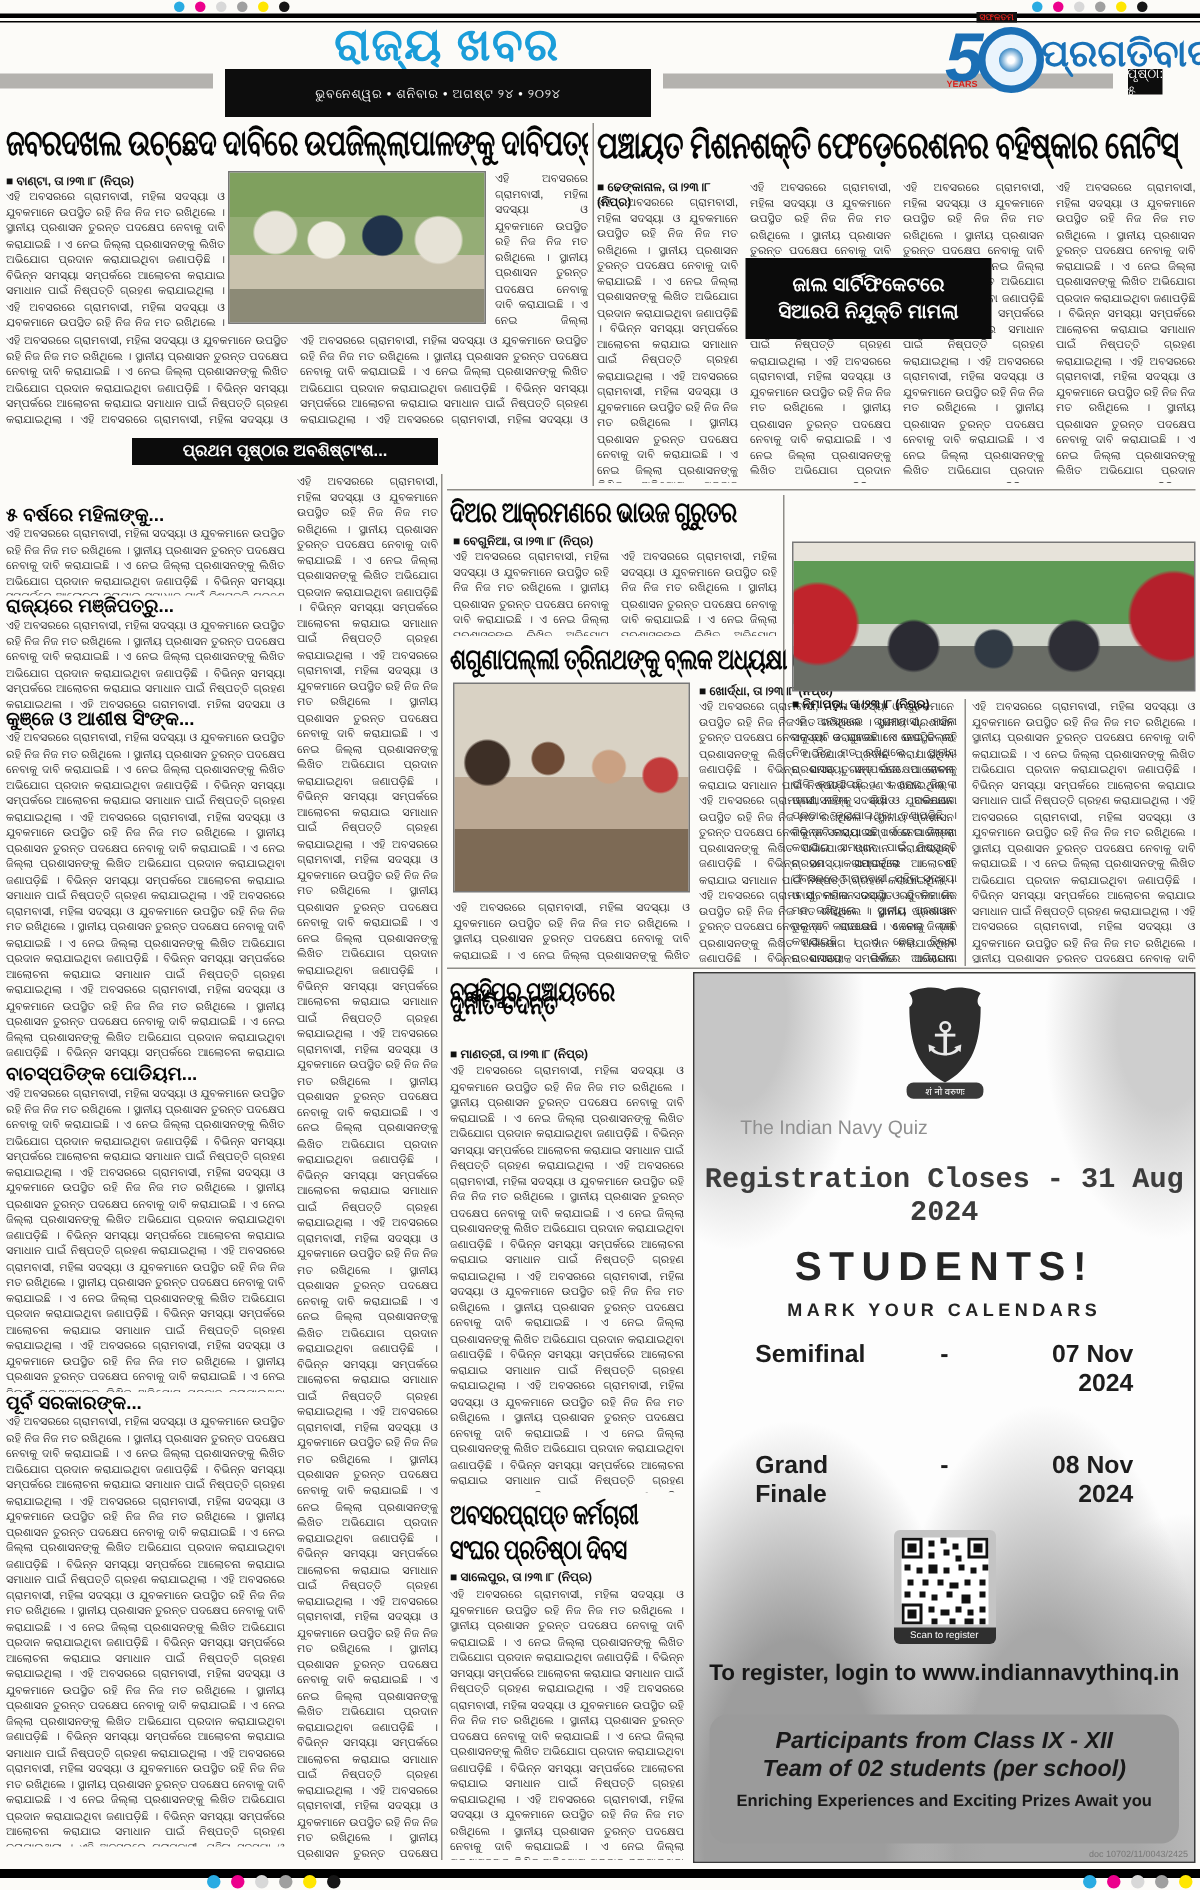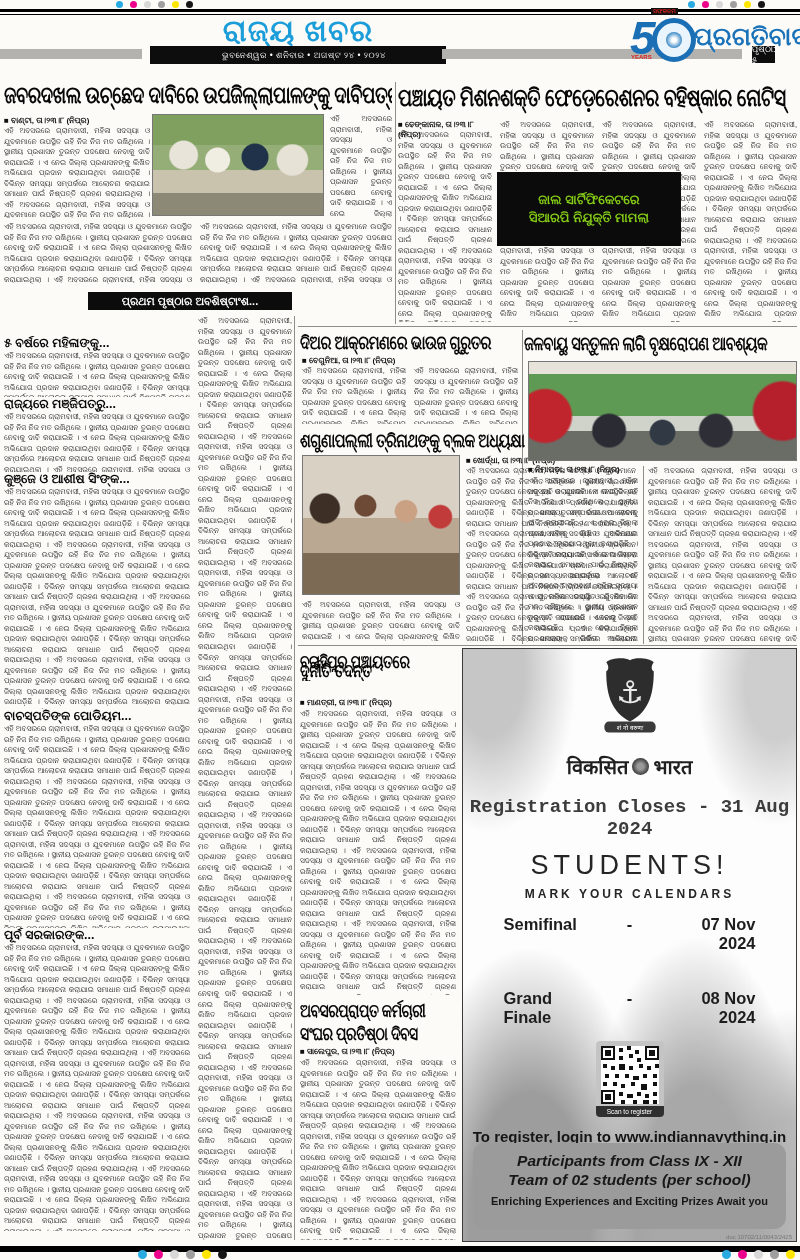--- a/index.html
+++ b/index.html
@@ -29,21 +29,21 @@
   .logo-years{font-size:6px;font-weight:bold;color:#d8221c;white-space:nowrap;}
   .pagebox{background:#0d0d0d;color:#fff;font-size:9px;display:flex;align-items:center;justify-content:center;}
 
   
   .hl{font-weight:bold;color:#060606;white-space:nowrap;overflow:hidden;}
   .stretch{display:inline-block;transform:scaleY(1.32);transform-origin:0 0;letter-spacing:-.5px;}
   .byline{font-size:8px;font-weight:bold;color:#101010;}
   .body-txt{font-size:7.4px;line-height:1.42;text-align:justify;color:#1d1d1d;overflow:hidden;word-break:break-word;}
   .subhead{font-size:12.5px;font-weight:bold;color:#060606;white-space:nowrap;overflow:hidden;}
   .contbar{background:#0c0c0c;color:#fff;font-size:11px;font-weight:bold;display:flex;align-items:center;justify-content:center;}
-  .callout{background:#0b0b0b;color:#84cc16;font-weight:bold;font-size:13px;line-height:1.35;display:flex;align-items:center;justify-content:center;text-align:center;padding:16px;}
+  .callout{background:#0b0b0b;color:#ffffff;font-weight:bold;font-size:13px;line-height:1.35;display:flex;align-items:center;justify-content:center;text-align:center;padding:6px;}
   .vline{background:#8f8d88;width:1px;}
   .hline{background:#8f8d88;height:1px;}
 
   
   .photo{border:1px solid #777;box-sizing:border-box;}
   .photo-a{background:
     radial-gradient(circle at 18% 40%, #e8e4da 0 9%, transparent 10%),
     radial-gradient(circle at 38% 45%, #f0ede2 0 10%, transparent 11%),
     radial-gradient(circle at 60% 42%, #20324a 0 11%, transparent 12%),
     radial-gradient(circle at 82% 45%, #e6e2d6 0 10%, transparent 11%),
@@ -72,21 +72,21 @@
       #fdfdfd;
       box-sizing:border-box;text-align:center;}
   .ad-title{font-size:37px;font-weight:bold;color:#2c2c2c;letter-spacing:1px;line-height:1;}
   .ad-title .anch{font-size:33px;}
   .ad-sub{font-size:13px;color:#8f8f8f;text-align:left;}
   .ad-pill{background:#585858;color:#fff;font-weight:bold;font-size:16px;border-radius:18px;
            display:flex;align-items:center;justify-content:center;word-spacing:7px;letter-spacing:.5px;}
   .ad-viksit{font-size:20px;font-weight:bold;color:#1f1f1f;display:flex;align-items:center;justify-content:center;gap:4px;}
   .vik-logo{width:17px;height:17px;border-radius:50%;background:radial-gradient(#9a9a9a 25%,#3c3c3c 70%);display:inline-block;}
   .ad-reg{font-size:19px;font-weight:bold;color:#3c3c3c;}
-  .ad-students{font-size:27px;font-weight:400;color:#252525;letter-spacing:5px;}
+  .ad-students{font-size:27px;font-weight:700;color:#252525;letter-spacing:5px;}
   .ad-mark{font-size:12px;font-weight:bold;color:#252525;letter-spacing:3px;}
   .sched{display:grid;grid-template-columns:1fr 24px 1fr;row-gap:6px;font-size:16.5px;font-weight:bold;color:#1d1d1d;}
   .sched .l{text-align:left;} .sched .d{text-align:center;} .sched .r{text-align:right;}
   .qr-frame{background:#c4c4c4;border-radius:4px;padding:5px 5px 0 5px;display:inline-block;}
   .qr-cap{background:#2f2f2f;color:#fff;font-size:6.5px;height:11px;display:flex;align-items:center;justify-content:center;margin:2px -5px 0 -5px;border-radius:0 0 4px 4px;}
   .ad-login{font-size:15px;font-weight:bold;color:#161616;}
   .part-box{background:#9b9b9b;border-radius:12px;color:#181818;padding:8px 4px 6px 4px;box-sizing:border-box;}
   .part-l{font-size:15.5px;font-weight:bold;line-height:1.25;font-style:italic;}
   .part-s{font-size:11px;font-weight:bold;margin-top:5px;}
   .doc-no{font-size:6px;color:#777;}
@@ -111,21 +111,21 @@
     <span class="dot c-gray"></span>
     <span class="dot c-yel"></span>
     <span class="dot c-blk"></span>
   </div>
 
   <div class="abs rule" style="left:0;top:9px;width:800px;height:3px;"></div>
   <div class="abs rule" style="left:0;top:14px;width:800px;height:1px;"></div>
 
   <div class="abs section-title" style="left:168px;top:14px;width:260px;text-align:center;">ରାଜ୍ୟ ଖବର</div>
   <div class="abs graybar" style="left:0;top:49px;width:142px;height:10px;"></div>
-  <div class="abs datebar" style="left:150px;top:46px;width:284px;height:18px;padding-left:12px;">ଭୁବନେଶ୍ୱର • ଶନିବାର • ଅଗଷ୍ଟ ୨୪ • ୨୦୨୪</div>
+  <div class="abs datebar" style="left:150px;top:46px;width:284px;height:32px;">ଭୁବନେଶ୍ୱର • ଶନିବାର • ଅଗଷ୍ଟ ୨୪ • ୨୦୨୪</div>
   <div class="abs graybar" style="left:442px;top:49px;width:300px;height:10px;"></div>
 
   <div class="abs logo-top" style="left:651px;top:8px;">ସଫଳତମ</div>
   <div class="abs logo-5" style="left:630px;top:15px;">5</div>
   <div class="abs logo-ring" style="left:652px;top:18px;">
       <span class="inner"></span>
     </div>
   <div class="abs logo-years" style="left:631px;top:54px;">YEARS</div>
   <div class="abs brand" style="left:694px;top:22px;">ପ୍ରଗତିବାଦୀ</div>
   <div class="abs pagebox" style="left:752px;top:46px;width:23px;height:17px;">ପୃଷ୍ଠା: ୫</div>
@@ -186,23 +186,20 @@
   <div class="abs body-txt" style="left:414px;top:366px;width:104px;height:58px;">ଏହି ଅବସରରେ ଗ୍ରାମବାସୀ, ମହିଳା ସଦସ୍ୟା ଓ ଯୁବକମାନେ ଉପସ୍ଥିତ ରହି ନିଜ ନିଜ ମତ ରଖିଥିଲେ । ସ୍ଥାନୀୟ ପ୍ରଶାସନ ତୁରନ୍ତ ପଦକ୍ଷେପ ନେବାକୁ ଦାବି କରାଯାଇଛି । ଏ ନେଇ ଜିଲ୍ଲା ପ୍ରଶାସନଙ୍କୁ ଲିଖିତ ଅଭିଯୋଗ ପ୍ରଦାନ କରାଯାଇଥିବା ଜଣାପଡ଼ିଛି । ବିଭିନ୍ନ ସମସ୍ୟା ସମ୍ପର୍କରେ ଆଲୋଚନା କରାଯାଇ ସମାଧାନ ପାଇଁ ନିଷ୍ପତ୍ତି ଗ୍ରହଣ କରାଯାଇଥିଲା । ଏହି ଅବସରରେ ଗ୍ରାମବାସୀ, ମହିଳା ସଦସ୍ୟା ଓ ଯୁବକମାନେ ଉପସ୍ଥିତ ରହି ନିଜ ନିଜ ମତ ରଖିଥିଲେ । ସ୍ଥାନୀୟ ପ୍ରଶାସନ ତୁରନ୍ତ ପଦକ୍ଷେପ ନେବାକୁ ଦାବି କରାଯାଇଛି । ଏ ନେଇ ଜିଲ୍ଲା ପ୍ରଶାସନଙ୍କୁ ଲିଖିତ ଅଭିଯୋଗ ପ୍ରଦାନ କରାଯାଇଥିବା ଜଣାପଡ଼ିଛି । ବିଭିନ୍ନ ସମସ୍ୟା ସମ୍ପର୍କରେ ଆଲୋଚନା କରାଯାଇ ସମାଧାନ ପାଇଁ ନିଷ୍ପତ୍ତି ଗ୍ରହଣ କରାଯାଇଥିଲା । </div>
 
   <div class="abs hl" style="left:300px;top:429px;width:338px;height:24px;">
     <span class="stretch" style="font-size:14.5px;">ଶଗୁଣାପଲ୍ଲୀ ତ୍ରିନାଥଙ୍କୁ ବ୍ଲକ ଅଧ୍ୟକ୍ଷା ଭେଟିଲେ</span>
   </div>
   <div class="abs photo photo-e" style="left:302px;top:455px;width:158px;height:140px;"></div>
   <div class="abs byline" style="left:466px;top:456px;width:170px;">■ ଖୋର୍ଦ୍ଧା, ତା।୨୩।୮ (ନିପ୍ର)</div>
   <div class="abs body-txt" style="left:466px;top:466px;width:170px;height:176px;">ଏହି ଅବସରରେ ଗ୍ରାମବାସୀ, ମହିଳା ସଦସ୍ୟା ଓ ଯୁବକମାନେ ଉପସ୍ଥିତ ରହି ନିଜ ନିଜ ମତ ରଖିଥିଲେ । ସ୍ଥାନୀୟ ପ୍ରଶାସନ ତୁରନ୍ତ ପଦକ୍ଷେପ ନେବାକୁ ଦାବି କରାଯାଇଛି । ଏ ନେଇ ଜିଲ୍ଲା ପ୍ରଶାସନଙ୍କୁ ଲିଖିତ ଅଭିଯୋଗ ପ୍ରଦାନ କରାଯାଇଥିବା ଜଣାପଡ଼ିଛି । ବିଭିନ୍ନ ସମସ୍ୟା ସମ୍ପର୍କରେ ଆଲୋଚନା କରାଯାଇ ସମାଧାନ ପାଇଁ ନିଷ୍ପତ୍ତି ଗ୍ରହଣ କରାଯାଇଥିଲା । ଏହି ଅବସରରେ ଗ୍ରାମବାସୀ, ମହିଳା ସଦସ୍ୟା ଓ ଯୁବକମାନେ ଉପସ୍ଥିତ ରହି ନିଜ ନିଜ ମତ ରଖିଥିଲେ । ସ୍ଥାନୀୟ ପ୍ରଶାସନ ତୁରନ୍ତ ପଦକ୍ଷେପ ନେବାକୁ ଦାବି କରାଯାଇଛି । ଏ ନେଇ ଜିଲ୍ଲା ପ୍ରଶାସନଙ୍କୁ ଲିଖିତ ଅଭିଯୋଗ ପ୍ରଦାନ କରାଯାଇଥିବା ଜଣାପଡ଼ିଛି । ବିଭିନ୍ନ ସମସ୍ୟା ସମ୍ପର୍କରେ ଆଲୋଚନା କରାଯାଇ ସମାଧାନ ପାଇଁ ନିଷ୍ପତ୍ତି ଗ୍ରହଣ କରାଯାଇଥିଲା । ଏହି ଅବସରରେ ଗ୍ରାମବାସୀ, ମହିଳା ସଦସ୍ୟା ଓ ଯୁବକମାନେ ଉପସ୍ଥିତ ରହି ନିଜ ନିଜ ମତ ରଖିଥିଲେ । ସ୍ଥାନୀୟ ପ୍ରଶାସନ ତୁରନ୍ତ ପଦକ୍ଷେପ ନେବାକୁ ଦାବି କରାଯାଇଛି । ଏ ନେଇ ଜିଲ୍ଲା ପ୍ରଶାସନଙ୍କୁ ଲିଖିତ ଅଭିଯୋଗ ପ୍ରଦାନ କରାଯାଇଥିବା ଜଣାପଡ଼ିଛି । ବିଭିନ୍ନ ସମସ୍ୟା ସମ୍ପର୍କରେ ଆଲୋଚନା କରାଯାଇ ସମାଧାନ ପାଇଁ ନିଷ୍ପତ୍ତି ଗ୍ରହଣ କରାଯାଇଥିଲା । ଏହି ଅବସରରେ ଗ୍ରାମବାସୀ, ମହିଳା ସଦସ୍ୟା ଓ ଯୁବକମାନେ ଉପସ୍ଥିତ ରହି ନିଜ ନିଜ ମତ ରଖିଥିଲେ । ସ୍ଥାନୀୟ ପ୍ରଶାସନ ତୁରନ୍ତ ପଦକ୍ଷେପ ନେବାକୁ ଦାବି କରାଯାଇଛି । ଏ ନେଇ ଜିଲ୍ଲା ପ୍ରଶାସନଙ୍କୁ ଲିଖିତ ଅଭିଯୋଗ ପ୍ରଦାନ କରାଯାଇଥିବା ଜଣାପଡ଼ିଛି । ବିଭିନ୍ନ ସମସ୍ୟା ସମ୍ପର୍କରେ ଆଲୋଚନା କରାଯାଇ ସମାଧାନ ପାଇଁ ନିଷ୍ପତ୍ତି ଗ୍ରହଣ କରାଯାଇଥିଲା । ଏହି ଅବସରରେ ଗ୍ରାମବାସୀ, ମହିଳା ସଦସ୍ୟା ଓ ଯୁବକମାନେ ଉପସ୍ଥିତ ରହି ନିଜ ନିଜ ମତ ରଖିଥିଲେ । ସ୍ଥାନୀୟ ପ୍ରଶାସନ ତୁରନ୍ତ ପଦକ୍ଷେପ ନେବାକୁ ଦାବି କରାଯାଇଛି । ଏ ନେଇ ଜିଲ୍ଲା ପ୍ରଶାସନଙ୍କୁ ଲିଖିତ ଅଭିଯୋଗ ପ୍ରଦାନ କରାଯାଇଥିବା ଜଣାପଡ଼ିଛି । ବିଭିନ୍ନ ସମସ୍ୟା ସମ୍ପର୍କରେ ଆଲୋଚନା କରାଯାଇ ସମାଧାନ ପାଇଁ ନିଷ୍ପତ୍ତି ଗ୍ରହଣ କରାଯାଇଥିଲା । ଏହି ଅବସରରେ ଗ୍ରାମବାସୀ, ମହିଳା ସଦସ୍ୟା ଓ ଯୁବକମାନେ ଉପସ୍ଥିତ ରହି ନିଜ ନିଜ ମତ ରଖିଥିଲେ । ସ୍ଥାନୀୟ ପ୍ରଶାସନ ତୁରନ୍ତ ପଦକ୍ଷେପ ନେବାକୁ ଦାବି କରାଯାଇଛି । ଏ ନେଇ ଜିଲ୍ଲା ପ୍ରଶାସନଙ୍କୁ ଲିଖିତ ଅଭିଯୋଗ ପ୍ରଦାନ କରାଯାଇଥିବା ଜଣାପଡ଼ିଛି । ବିଭିନ୍ନ ସମସ୍ୟା ସମ୍ପର୍କରେ ଆଲୋଚନା କରାଯାଇ ସମାଧାନ ପାଇଁ ନିଷ୍ପତ୍ତି ଗ୍ରହଣ କରାଯାଇଥିଲା । </div>
   <div class="abs body-txt" style="left:302px;top:600px;width:158px;height:42px;">ଏହି ଅବସରରେ ଗ୍ରାମବାସୀ, ମହିଳା ସଦସ୍ୟା ଓ ଯୁବକମାନେ ଉପସ୍ଥିତ ରହି ନିଜ ନିଜ ମତ ରଖିଥିଲେ । ସ୍ଥାନୀୟ ପ୍ରଶାସନ ତୁରନ୍ତ ପଦକ୍ଷେପ ନେବାକୁ ଦାବି କରାଯାଇଛି । ଏ ନେଇ ଜିଲ୍ଲା ପ୍ରଶାସନଙ୍କୁ ଲିଖିତ ଅଭିଯୋଗ ପ୍ରଦାନ କରାଯାଇଥିବା ଜଣାପଡ଼ିଛି । ବିଭିନ୍ନ ସମସ୍ୟା ସମ୍ପର୍କରେ ଆଲୋଚନା କରାଯାଇ ସମାଧାନ ପାଇଁ ନିଷ୍ପତ୍ତି ଗ୍ରହଣ କରାଯାଇଥିଲା । ଏହି ଅବସରରେ ଗ୍ରାମବାସୀ, ମହିଳା ସଦସ୍ୟା ଓ ଯୁବକମାନେ ଉପସ୍ଥିତ ରହି ନିଜ ନିଜ ମତ ରଖିଥିଲେ । ସ୍ଥାନୀୟ ପ୍ରଶାସନ ତୁରନ୍ତ ପଦକ୍ଷେପ ନେବାକୁ ଦାବି କରାଯାଇଛି । ଏ ନେଇ ଜିଲ୍ଲା ପ୍ରଶାସନଙ୍କୁ ଲିଖିତ ଅଭିଯୋଗ ପ୍ରଦାନ କରାଯାଇଥିବା ଜଣାପଡ଼ିଛି । ବିଭିନ୍ନ ସମସ୍ୟା ସମ୍ପର୍କରେ ଆଲୋଚନା କରାଯାଇ ସମାଧାନ ପାଇଁ ନିଷ୍ପତ୍ତି ଗ୍ରହଣ କରାଯାଇଥିଲା । </div>
 
-  <div class="abs hl" style="left:524px;top:332px;width:273px;height:26px;">
-    <span class="stretch" style="font-size:14.5px;">ଜଳବାୟୁ ସନ୍ତୁଳନ ଲାଗି ବୃକ୍ଷରୋପଣ ଆବଶ୍ୟକ</span>
-  </div>
   <div class="abs photo photo-d" style="left:528px;top:361px;width:269px;height:100px;"></div>
   <div class="abs byline" style="left:528px;top:465px;width:112px;">■ ନିମାପଡ଼ା, ତା।୨୩।୮ (ନିପ୍ର)</div>
   <div class="abs body-txt" style="left:528px;top:476px;width:110px;height:166px;">ଏହି ଅବସରରେ ଗ୍ରାମବାସୀ, ମହିଳା ସଦସ୍ୟା ଓ ଯୁବକମାନେ ଉପସ୍ଥିତ ରହି ନିଜ ନିଜ ମତ ରଖିଥିଲେ । ସ୍ଥାନୀୟ ପ୍ରଶାସନ ତୁରନ୍ତ ପଦକ୍ଷେପ ନେବାକୁ ଦାବି କରାଯାଇଛି । ଏ ନେଇ ଜିଲ୍ଲା ପ୍ରଶାସନଙ୍କୁ ଲିଖିତ ଅଭିଯୋଗ ପ୍ରଦାନ କରାଯାଇଥିବା ଜଣାପଡ଼ିଛି । ବିଭିନ୍ନ ସମସ୍ୟା ସମ୍ପର୍କରେ ଆଲୋଚନା କରାଯାଇ ସମାଧାନ ପାଇଁ ନିଷ୍ପତ୍ତି ଗ୍ରହଣ କରାଯାଇଥିଲା । ଏହି ଅବସରରେ ଗ୍ରାମବାସୀ, ମହିଳା ସଦସ୍ୟା ଓ ଯୁବକମାନେ ଉପସ୍ଥିତ ରହି ନିଜ ନିଜ ମତ ରଖିଥିଲେ । ସ୍ଥାନୀୟ ପ୍ରଶାସନ ତୁରନ୍ତ ପଦକ୍ଷେପ ନେବାକୁ ଦାବି କରାଯାଇଛି । ଏ ନେଇ ଜିଲ୍ଲା ପ୍ରଶାସନଙ୍କୁ ଲିଖିତ ଅଭିଯୋଗ ପ୍ରଦାନ କରାଯାଇଥିବା ଜଣାପଡ଼ିଛି । ବିଭିନ୍ନ ସମସ୍ୟା ସମ୍ପର୍କରେ ଆଲୋଚନା କରାଯାଇ ସମାଧାନ ପାଇଁ ନିଷ୍ପତ୍ତି ଗ୍ରହଣ କରାଯାଇଥିଲା । ଏହି ଅବସରରେ ଗ୍ରାମବାସୀ, ମହିଳା ସଦସ୍ୟା ଓ ଯୁବକମାନେ ଉପସ୍ଥିତ ରହି ନିଜ ନିଜ ମତ ରଖିଥିଲେ । ସ୍ଥାନୀୟ ପ୍ରଶାସନ ତୁରନ୍ତ ପଦକ୍ଷେପ ନେବାକୁ ଦାବି କରାଯାଇଛି । ଏ ନେଇ ଜିଲ୍ଲା ପ୍ରଶାସନଙ୍କୁ ଲିଖିତ ଅଭିଯୋଗ ପ୍ରଦାନ କରାଯାଇଥିବା ଜଣାପଡ଼ିଛି । ବିଭିନ୍ନ ସମସ୍ୟା ସମ୍ପର୍କରେ ଆଲୋଚନା କରାଯାଇ ସମାଧାନ ପାଇଁ ନିଷ୍ପତ୍ତି ଗ୍ରହଣ କରାଯାଇଥିଲା । ଏହି ଅବସରରେ ଗ୍ରାମବାସୀ, ମହିଳା ସଦସ୍ୟା ଓ ଯୁବକମାନେ ଉପସ୍ଥିତ ରହି ନିଜ ନିଜ ମତ ରଖିଥିଲେ । ସ୍ଥାନୀୟ ପ୍ରଶାସନ ତୁରନ୍ତ ପଦକ୍ଷେପ ନେବାକୁ ଦାବି କରାଯାଇଛି । ଏ ନେଇ ଜିଲ୍ଲା ପ୍ରଶାସନଙ୍କୁ ଲିଖିତ ଅଭିଯୋଗ ପ୍ରଦାନ କରାଯାଇଥିବା ଜଣାପଡ଼ିଛି । ବିଭିନ୍ନ ସମସ୍ୟା ସମ୍ପର୍କରେ ଆଲୋଚନା କରାଯାଇ ସମାଧାନ ପାଇଁ ନିଷ୍ପତ୍ତି ଗ୍ରହଣ କରାଯାଇଥିଲା । ଏହି ଅବସରରେ ଗ୍ରାମବାସୀ, ମହିଳା ସଦସ୍ୟା ଓ ଯୁବକମାନେ ଉପସ୍ଥିତ ରହି ନିଜ ନିଜ ମତ ରଖିଥିଲେ । ସ୍ଥାନୀୟ ପ୍ରଶାସନ ତୁରନ୍ତ ପଦକ୍ଷେପ ନେବାକୁ ଦାବି କରାଯାଇଛି । ଏ ନେଇ ଜିଲ୍ଲା ପ୍ରଶାସନଙ୍କୁ ଲିଖିତ ଅଭିଯୋଗ ପ୍ରଦାନ କରାଯାଇଥିବା ଜଣାପଡ଼ିଛି । ବିଭିନ୍ନ ସମସ୍ୟା ସମ୍ପର୍କରେ ଆଲୋଚନା କରାଯାଇ ସମାଧାନ ପାଇଁ ନିଷ୍ପତ୍ତି ଗ୍ରହଣ କରାଯାଇଥିଲା । </div>
   <div class="abs body-txt" style="left:648px;top:466px;width:149px;height:176px;">ଏହି ଅବସରରେ ଗ୍ରାମବାସୀ, ମହିଳା ସଦସ୍ୟା ଓ ଯୁବକମାନେ ଉପସ୍ଥିତ ରହି ନିଜ ନିଜ ମତ ରଖିଥିଲେ । ସ୍ଥାନୀୟ ପ୍ରଶାସନ ତୁରନ୍ତ ପଦକ୍ଷେପ ନେବାକୁ ଦାବି କରାଯାଇଛି । ଏ ନେଇ ଜିଲ୍ଲା ପ୍ରଶାସନଙ୍କୁ ଲିଖିତ ଅଭିଯୋଗ ପ୍ରଦାନ କରାଯାଇଥିବା ଜଣାପଡ଼ିଛି । ବିଭିନ୍ନ ସମସ୍ୟା ସମ୍ପର୍କରେ ଆଲୋଚନା କରାଯାଇ ସମାଧାନ ପାଇଁ ନିଷ୍ପତ୍ତି ଗ୍ରହଣ କରାଯାଇଥିଲା । ଏହି ଅବସରରେ ଗ୍ରାମବାସୀ, ମହିଳା ସଦସ୍ୟା ଓ ଯୁବକମାନେ ଉପସ୍ଥିତ ରହି ନିଜ ନିଜ ମତ ରଖିଥିଲେ । ସ୍ଥାନୀୟ ପ୍ରଶାସନ ତୁରନ୍ତ ପଦକ୍ଷେପ ନେବାକୁ ଦାବି କରାଯାଇଛି । ଏ ନେଇ ଜିଲ୍ଲା ପ୍ରଶାସନଙ୍କୁ ଲିଖିତ ଅଭିଯୋଗ ପ୍ରଦାନ କରାଯାଇଥିବା ଜଣାପଡ଼ିଛି । ବିଭିନ୍ନ ସମସ୍ୟା ସମ୍ପର୍କରେ ଆଲୋଚନା କରାଯାଇ ସମାଧାନ ପାଇଁ ନିଷ୍ପତ୍ତି ଗ୍ରହଣ କରାଯାଇଥିଲା । ଏହି ଅବସରରେ ଗ୍ରାମବାସୀ, ମହିଳା ସଦସ୍ୟା ଓ ଯୁବକମାନେ ଉପସ୍ଥିତ ରହି ନିଜ ନିଜ ମତ ରଖିଥିଲେ । ସ୍ଥାନୀୟ ପ୍ରଶାସନ ତୁରନ୍ତ ପଦକ୍ଷେପ ନେବାକୁ ଦାବି କରାଯାଇଛି । ଏ ନେଇ ଜିଲ୍ଲା ପ୍ରଶାସନଙ୍କୁ ଲିଖିତ ଅଭିଯୋଗ ପ୍ରଦାନ କରାଯାଇଥିବା ଜଣାପଡ଼ିଛି । ବିଭିନ୍ନ ସମସ୍ୟା ସମ୍ପର୍କରେ ଆଲୋଚନା କରାଯାଇ ସମାଧାନ ପାଇଁ ନିଷ୍ପତ୍ତି ଗ୍ରହଣ କରାଯାଇଥିଲା । ଏହି ଅବସରରେ ଗ୍ରାମବାସୀ, ମହିଳା ସଦସ୍ୟା ଓ ଯୁବକମାନେ ଉପସ୍ଥିତ ରହି ନିଜ ନିଜ ମତ ରଖିଥିଲେ । ସ୍ଥାନୀୟ ପ୍ରଶାସନ ତୁରନ୍ତ ପଦକ୍ଷେପ ନେବାକୁ ଦାବି କରାଯାଇଛି । ଏ ନେଇ ଜିଲ୍ଲା ପ୍ରଶାସନଙ୍କୁ ଲିଖିତ ଅଭିଯୋଗ ପ୍ରଦାନ କରାଯାଇଥିବା ଜଣାପଡ଼ିଛି । ବିଭିନ୍ନ ସମସ୍ୟା ସମ୍ପର୍କରେ ଆଲୋଚନା କରାଯାଇ ସମାଧାନ ପାଇଁ ନିଷ୍ପତ୍ତି ଗ୍ରହଣ କରାଯାଇଥିଲା । ଏହି ଅବସରରେ ଗ୍ରାମବାସୀ, ମହିଳା ସଦସ୍ୟା ଓ ଯୁବକମାନେ ଉପସ୍ଥିତ ରହି ନିଜ ନିଜ ମତ ରଖିଥିଲେ । ସ୍ଥାନୀୟ ପ୍ରଶାସନ ତୁରନ୍ତ ପଦକ୍ଷେପ ନେବାକୁ ଦାବି କରାଯାଇଛି । ଏ ନେଇ ଜିଲ୍ଲା ପ୍ରଶାସନଙ୍କୁ ଲିଖିତ ଅଭିଯୋଗ ପ୍ରଦାନ କରାଯାଇଥିବା ଜଣାପଡ଼ିଛି । ବିଭିନ୍ନ ସମସ୍ୟା ସମ୍ପର୍କରେ ଆଲୋଚନା କରାଯାଇ ସମାଧାନ ପାଇଁ ନିଷ୍ପତ୍ତି ଗ୍ରହଣ କରାଯାଇଥିଲା । ଏହି ଅବସରରେ ଗ୍ରାମବାସୀ, ମହିଳା ସଦସ୍ୟା ଓ ଯୁବକମାନେ ଉପସ୍ଥିତ ରହି ନିଜ ନିଜ ମତ ରଖିଥିଲେ । ସ୍ଥାନୀୟ ପ୍ରଶାସନ ତୁରନ୍ତ ପଦକ୍ଷେପ ନେବାକୁ ଦାବି କରାଯାଇଛି । ଏ ନେଇ ଜିଲ୍ଲା ପ୍ରଶାସନଙ୍କୁ ଲିଖିତ ଅଭିଯୋଗ ପ୍ରଦାନ କରାଯାଇଥିବା ଜଣାପଡ଼ିଛି । ବିଭିନ୍ନ ସମସ୍ୟା ସମ୍ପର୍କରେ ଆଲୋଚନା କରାଯାଇ ସମାଧାନ ପାଇଁ ନିଷ୍ପତ୍ତି ଗ୍ରହଣ କରାଯାଇଥିଲା । </div>
 
   <div class="abs hl" style="left:300px;top:650px;width:158px;height:22px;">
     <span class="stretch" style="font-size:14px;">ବରାହିପୁର ପଞ୍ଚାୟତରେ</span>
   </div>
   <div class="abs hl" style="left:300px;top:659px;width:158px;height:22px;">
     <span class="stretch" style="font-size:14px;">ଦୁର୍ନୀତି ତଦନ୍ତ</span>
@@ -224,28 +221,24 @@
     <div style="margin-top:6px;">
       <svg width="64" height="82" viewBox="0 0 70 88">
         <path d="M35 5 C28 1 14 3 9 7 C12 11 12 15 9 17 C9 45 16 62 35 72 C54 62 61 45 61 17 C58 15 58 11 61 7 C56 3 42 1 35 5 Z" fill="#2d2d2d"></path>
         <text x="35" y="52" font-size="34" fill="#e9e9e9" text-anchor="middle">⚓</text>
         <rect x="7" y="72" width="56" height="12" rx="5" fill="#3a3a3a"></rect>
         <text x="35" y="81" font-size="7" fill="#ffffff" text-anchor="middle">शं नो वरुणः</text>
       </svg>
     </div>
     
     <div style="width:272px;margin:2px auto 0 auto;">
-    </div>
-    
-    
-    <div class="ad-viksit" style="margin-top:12px;">
-      <span>विकसित</span>
-      <span class="vik-logo"></span>
-      <span>भारत</span>
-    </div>
+      <div class="ad-sub">The Indian Navy Quiz</div>
+    </div>
+    
+    
     
     <div class="ad-reg" style="margin-top:16px;font-family:Liberation Mono, monospace;">Registration Closes - 31 Aug 2024</div>
     <div class="ad-students" style="margin-top:10px;">STUDENTS!</div>
     <div class="ad-mark" style="margin-top:6px;">MARK YOUR CALENDARS</div>
     
     <div class="sched" style="width:252px;margin:14px auto 0 auto;gap:36px;">
       <span class="l">Semifinal</span>
       <span class="d">-</span>
       <span class="r">07 Nov 2024</span>
       <span class="l">Grand Finale</span>

